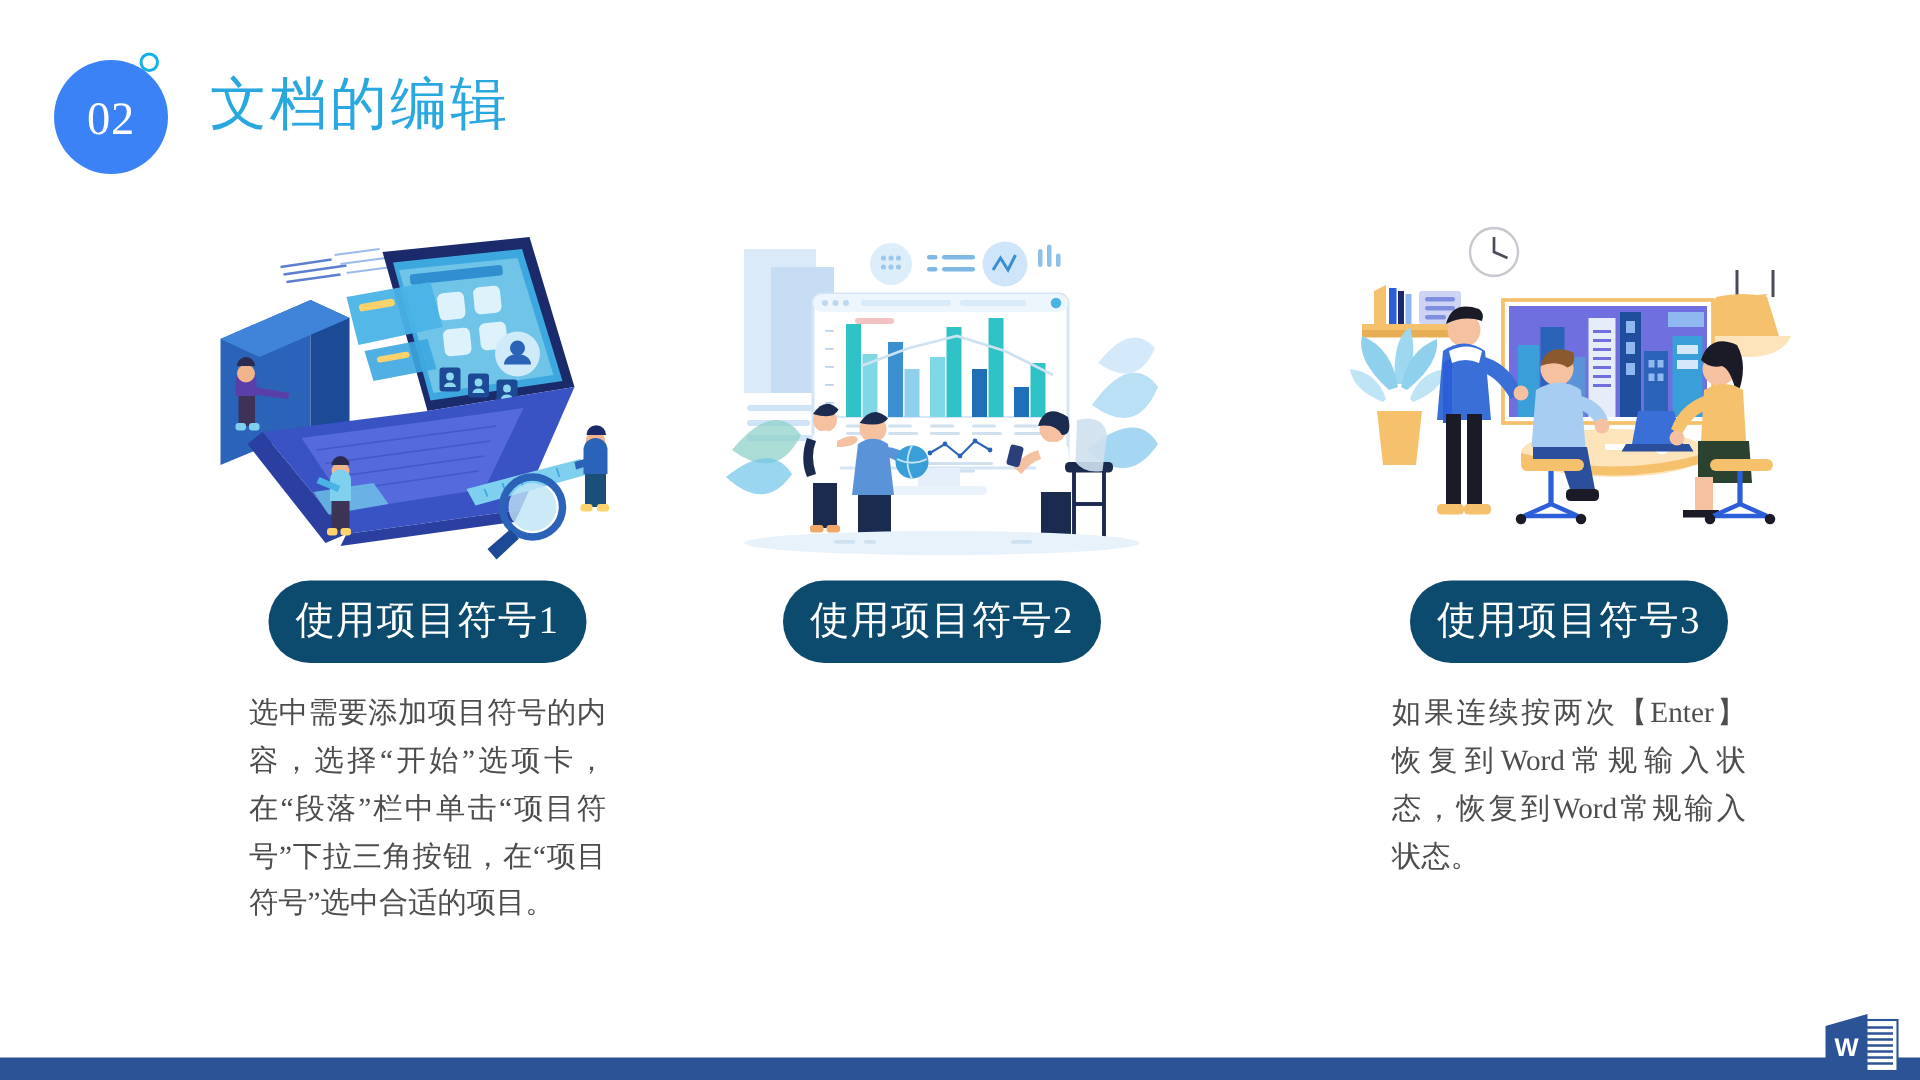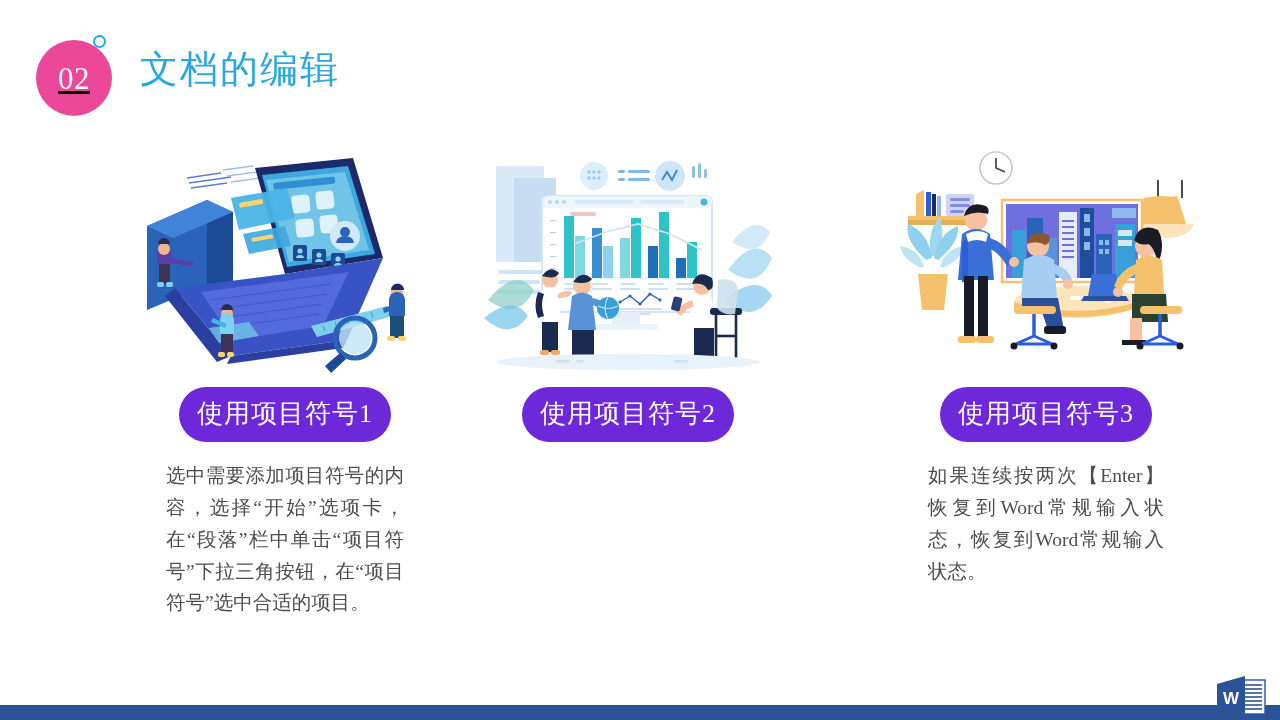--- a/index.html
+++ b/index.html
@@ -24,25 +24,24 @@
   .badge-wrap {
     position: absolute;
     left: 36px; top: 30px;
     width: 92px; height: 92px;
   }
   .badge-circle {
     position: absolute;
     left: 0; top: 10px;
     width: 76px; height: 76px;
     border-radius: 50%;
-    background: #ec4899;
+    background: #3b82f6;
     display: flex;
     align-items: center;
     justify-content: center;
-    text-decoration: underline;
   }
   .badge-num {
     color: #ffffff;
     font-size: 31px;
     letter-spacing: 0.5px;
     line-height: 1;
     font-family: "Liberation Serif", "DejaVu Serif", serif;
   }
   .badge-dot {
     position: absolute;
@@ -81,21 +80,21 @@
   .illus {
     position: relative;
     width: 300px;
     height: 225px;
     margin: 0 auto;
   }
   .illus svg { display: block; }
 
   .pill {
     margin: 12px auto 0;
-    background: #6d28d9;
+    background: #0c4a6e;
     color: #ffffff;
     border-radius: 34px;
     font-size: 26px;
     letter-spacing: 1px;
     text-align: center;
     padding: 13px 0 15px;
     width: 212px;
     box-sizing: border-box;
     font-family: "Liberation Serif", "DejaVu Serif", serif;
     line-height: 1.05;

